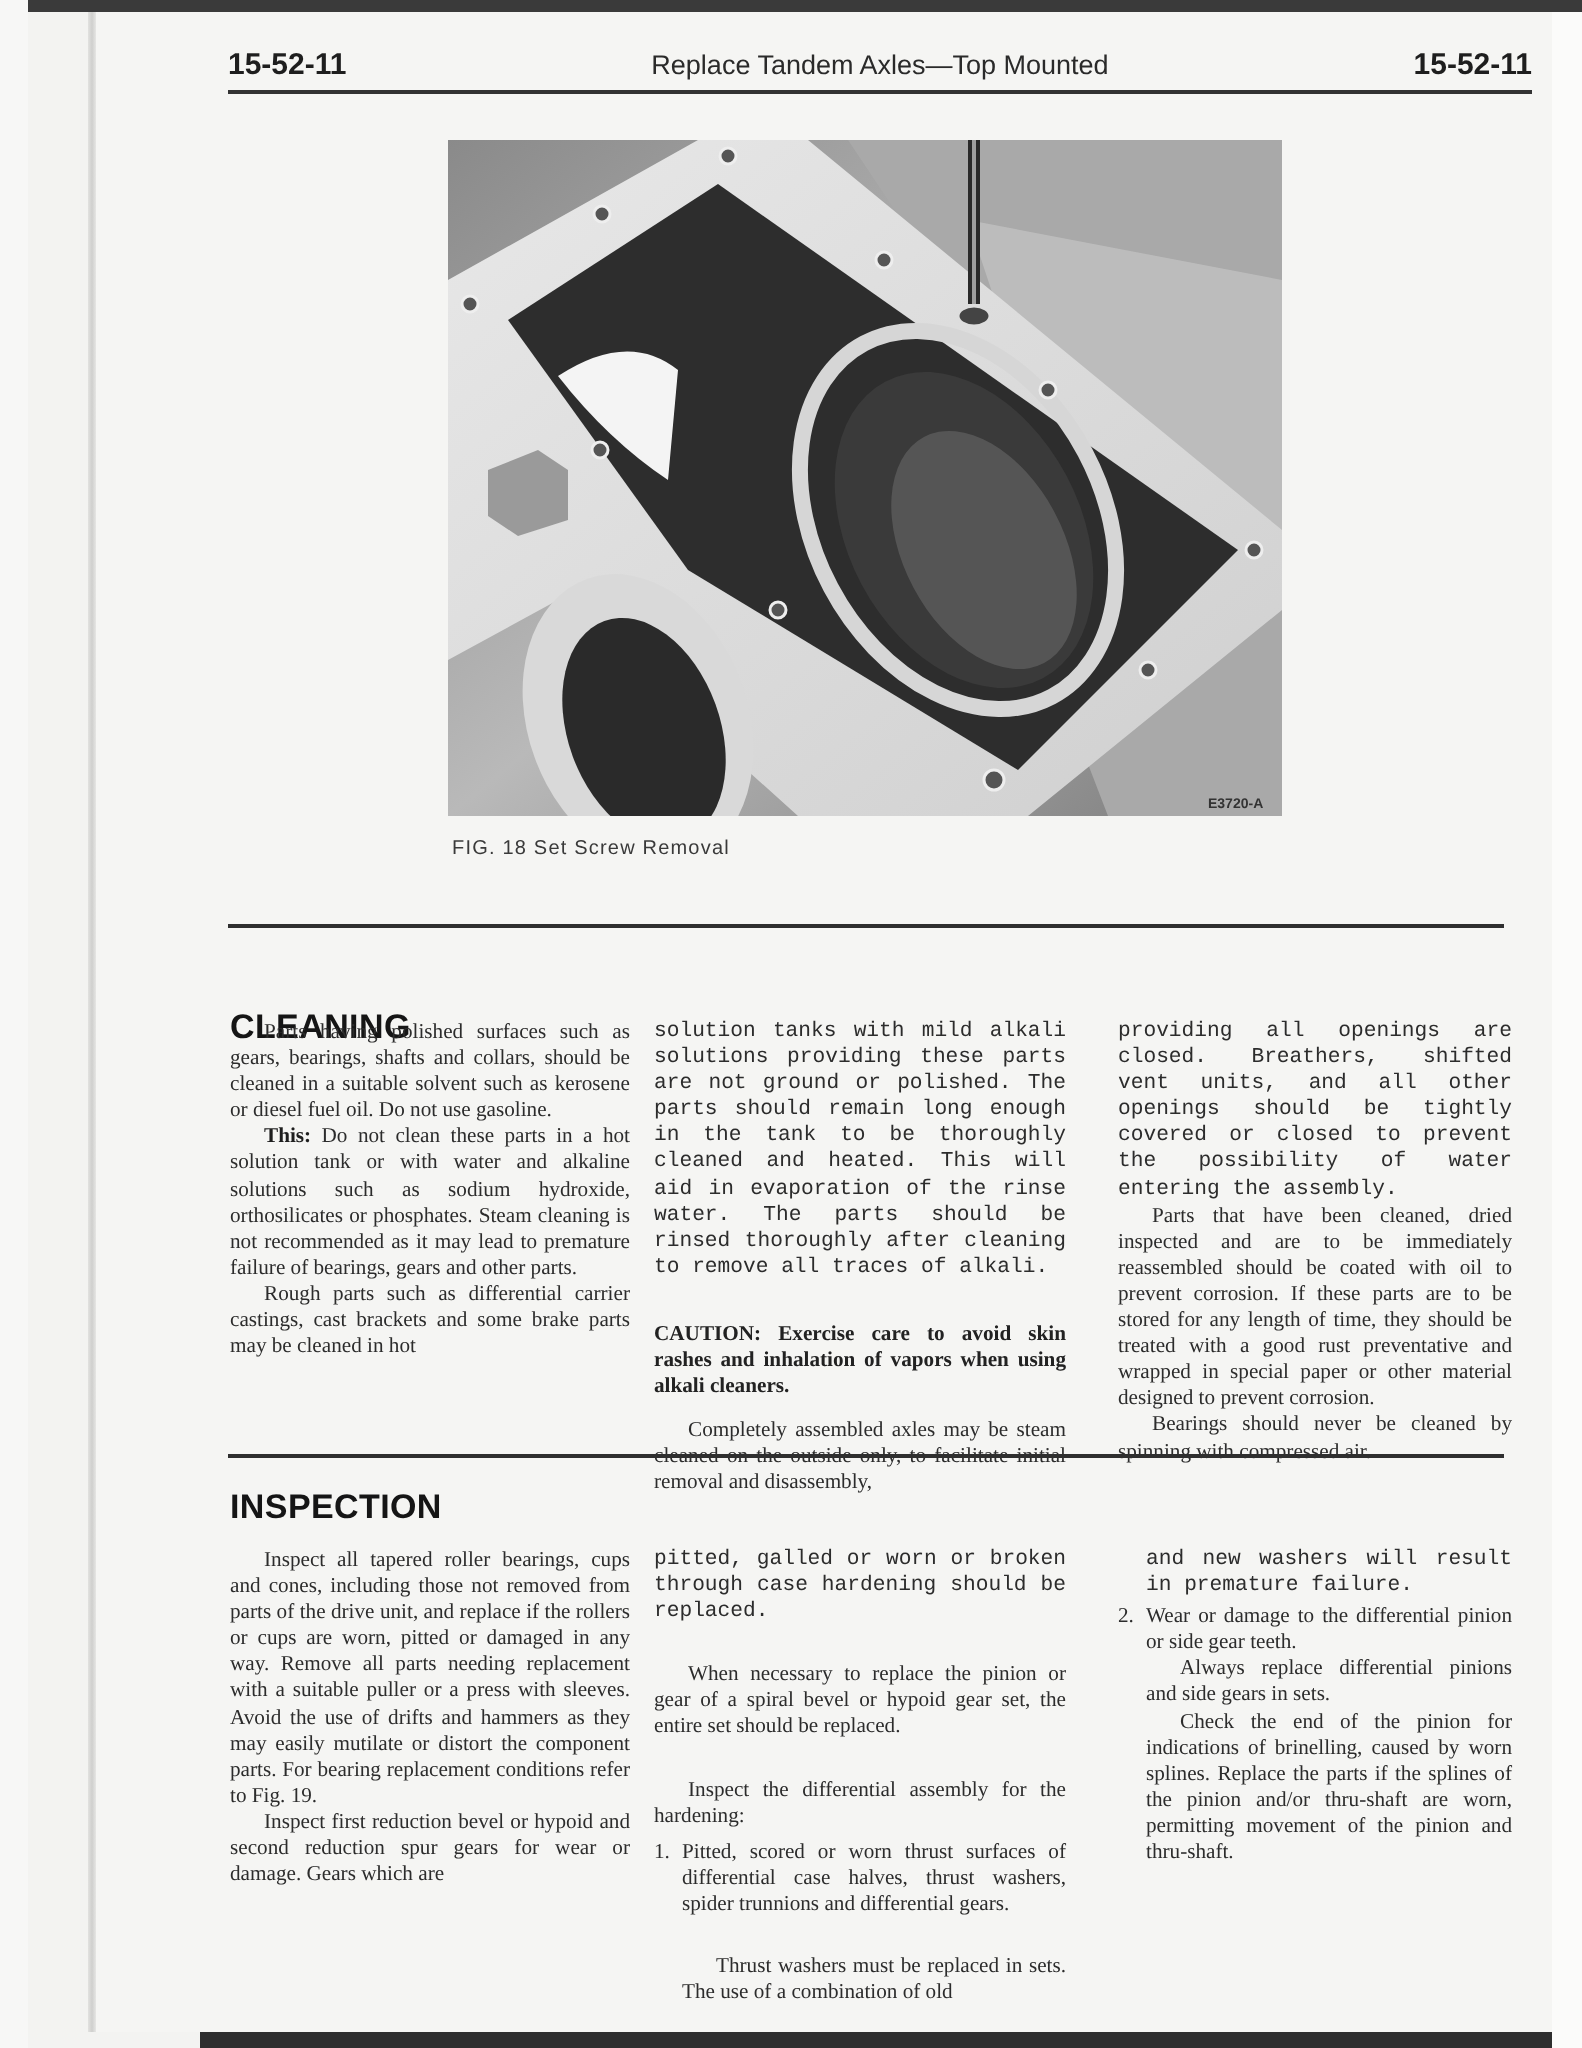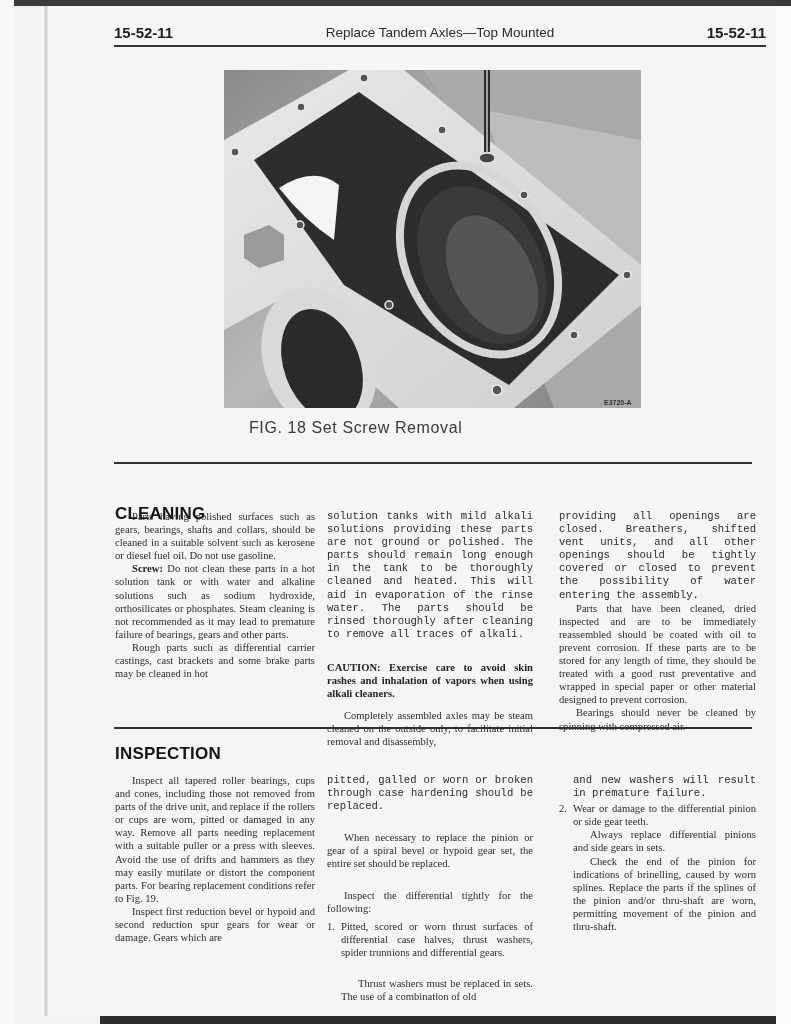--- a/index.html
+++ b/index.html
@@ -19,21 +19,21 @@
   .header { position: absolute; left: 114px; top: 22px; width: 652px; height: 24px; font-family: "Liberation Sans", sans-serif; }
   .header .pnum { position: absolute; top: 2px; font-weight: bold; font-size: 15px; color: #1e1e1e; }
   .header .pnum.left { left: 0; }
   .header .pnum.right { right: 0; }
   .header .title { position: absolute; left: 0; right: 0; top: 3px; text-align: center; font-size: 13.5px; color: #2a2a2a; }
   .header-rule { position: absolute; left: 114px; top: 45px; width: 652px; height: 2px; background: #333; }
 
   .figure { position: absolute; left: 224px; top: 70px; width: 417px; height: 338px; background: #6f6f6f; overflow: hidden; }
   .figure svg { display: block; }
   .fig-id { position: absolute; left: 604px; top: 399px; font-family: "Liberation Sans", sans-serif; font-size: 7px; font-weight: bold; color: #333; }
-  .fig-caption { position: absolute; left: 226px; top: 419px; font-family: "Liberation Sans", sans-serif; font-size: 16px; letter-spacing: 0.6px; color: #3a3a3a; margin-left: 23px; }
+  .fig-caption { position: absolute; left: 226px; top: 419px; font-family: "Liberation Sans", sans-serif; font-size: 10px; letter-spacing: 0.6px; color: #3a3a3a; }
 
   .rule { position: absolute; left: 114px; width: 638px; height: 2px; background: #2f2f2f; }
   .section-title { position: absolute; left: 115px; font-family: "Liberation Sans", sans-serif; font-weight: bold; font-size: 17px; color: #151515; letter-spacing: 0.2px; }
 
   .col { position: absolute; width: 200px; font-size: 10.6px; line-height: 13.1px; text-align: justify; color: #2c2c2c; }
   .col p { margin: 0; text-indent: 17px; }
   .col p.noindent { text-indent: 0; font-family: Liberation Mono, monospace; }
   .col p.gap { margin-top: 18px; }
   .col .caution { font-weight: bold; text-indent: 0; margin-top: 20px; margin-bottom: 9px; color: #222; }
   .col b { color: #1e1e1e; }
@@ -116,21 +116,21 @@
   </svg>
 </div>
 <div class="fig-id">E3720-A</div>
 <div class="fig-caption">FIG. 18 Set Screw Removal</div>
 
 <div class="rule" style="top:462px;"></div>
 <div class="section-title" style="top:504px;">CLEANING</div>
 
 <div class="col" style="left:115px; top:510px;">
   <p>Parts having polished surfaces such as gears, bearings, shafts and collars, should be cleaned in a suitable solvent such as kerosene or diesel fuel oil. Do not use gasoline.</p>
-  <p><b>Screw:</b><span> Do not clean these parts in a hot solution tank or with water and alkaline solutions such as sodium hydroxide, orthosilicates or phosphates. Steam cleaning is not recommended as it may lead to premature failure of bearings, gears and other parts.</span></p>
+  <p><b>This:</b><span> Do not clean these parts in a hot solution tank or with water and alkaline solutions such as sodium hydroxide, orthosilicates or phosphates. Steam cleaning is not recommended as it may lead to premature failure of bearings, gears and other parts.</span></p>
   <p>Rough parts such as differential carrier castings, cast brackets and some brake parts may be cleaned in hot</p>
 </div>
 
 <div class="col" style="left:327px; top:510px; width:206px;">
   <p class="noindent">solution tanks with mild alkali solutions providing these parts are not ground or polished. The parts should remain long enough in the tank to be thoroughly cleaned and heated. This will aid in evaporation of the rinse water. The parts should be rinsed thoroughly after cleaning to remove all traces of alkali.</p>
   <p class="caution">CAUTION: Exercise care to avoid skin rashes and inhalation of vapors when using alkali cleaners.</p>
   <p>Completely assembled axles may be steam cleaned on the outside only, to facilitate initial removal and disassembly,</p>
 </div>
 
 <div class="col" style="left:559px; top:510px; width:197px;">
@@ -143,21 +143,21 @@
 <div class="section-title" style="top:744px;">INSPECTION</div>
 
 <div class="col" style="left:115px; top:774px;">
   <p>Inspect all tapered roller bearings, cups and cones, including those not removed from parts of the drive unit, and replace if the rollers or cups are worn, pitted or damaged in any way. Remove all parts needing replacement with a suitable puller or a press with sleeves. Avoid the use of drifts and hammers as they may easily mutilate or distort the component parts. For bearing replacement conditions refer to Fig. 19.</p>
   <p>Inspect first reduction bevel or hypoid and second reduction spur gears for wear or damage. Gears which are</p>
 </div>
 
 <div class="col" style="left:327px; top:774px; width:206px;">
   <p class="noindent">pitted, galled or worn or broken through case hardening should be replaced.</p>
   <p class="gap">When necessary to replace the pinion or gear of a spiral bevel or hypoid gear set, the entire set should be replaced.</p>
-  <p class="gap">Inspect the differential tightly for the following:</p>
+  <p class="gap">Inspect the differential assembly for the hardening:</p>
   <div class="num-item">
     <span class="n">1.</span>
     <span class="t">Pitted, scored or worn thrust surfaces of differential case halves, thrust washers, spider trunnions and differential gears.</span>
   </div>
   <p class="gap sub">Thrust washers must be replaced in sets. The use of a combination of old</p>
 </div>
 
 <div class="col" style="left:559px; top:774px; width:197px;">
   <p class="noindent sub">and new washers will result in premature failure.</p>
   <div class="num-item" style="margin-top:2px;">

